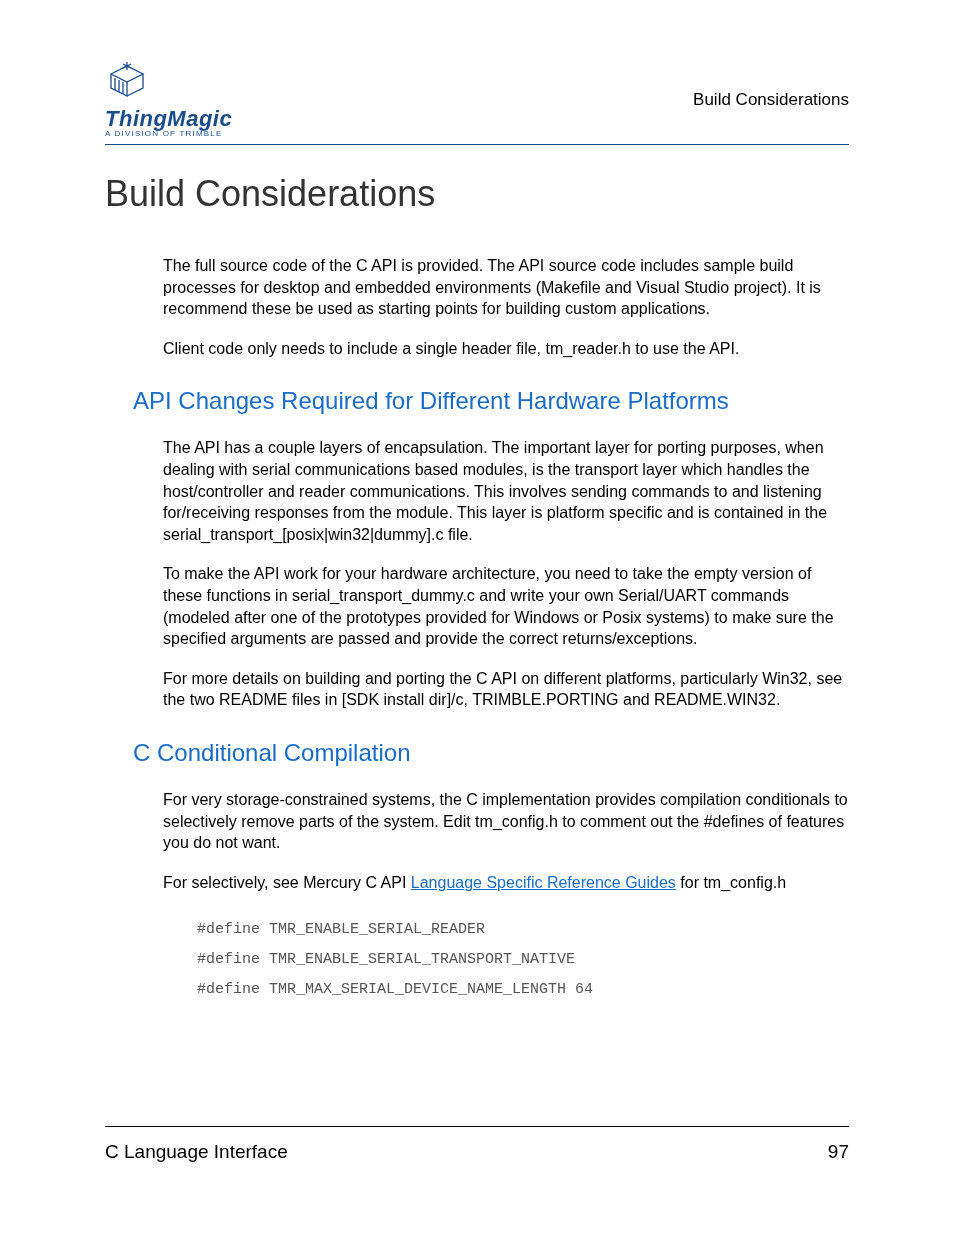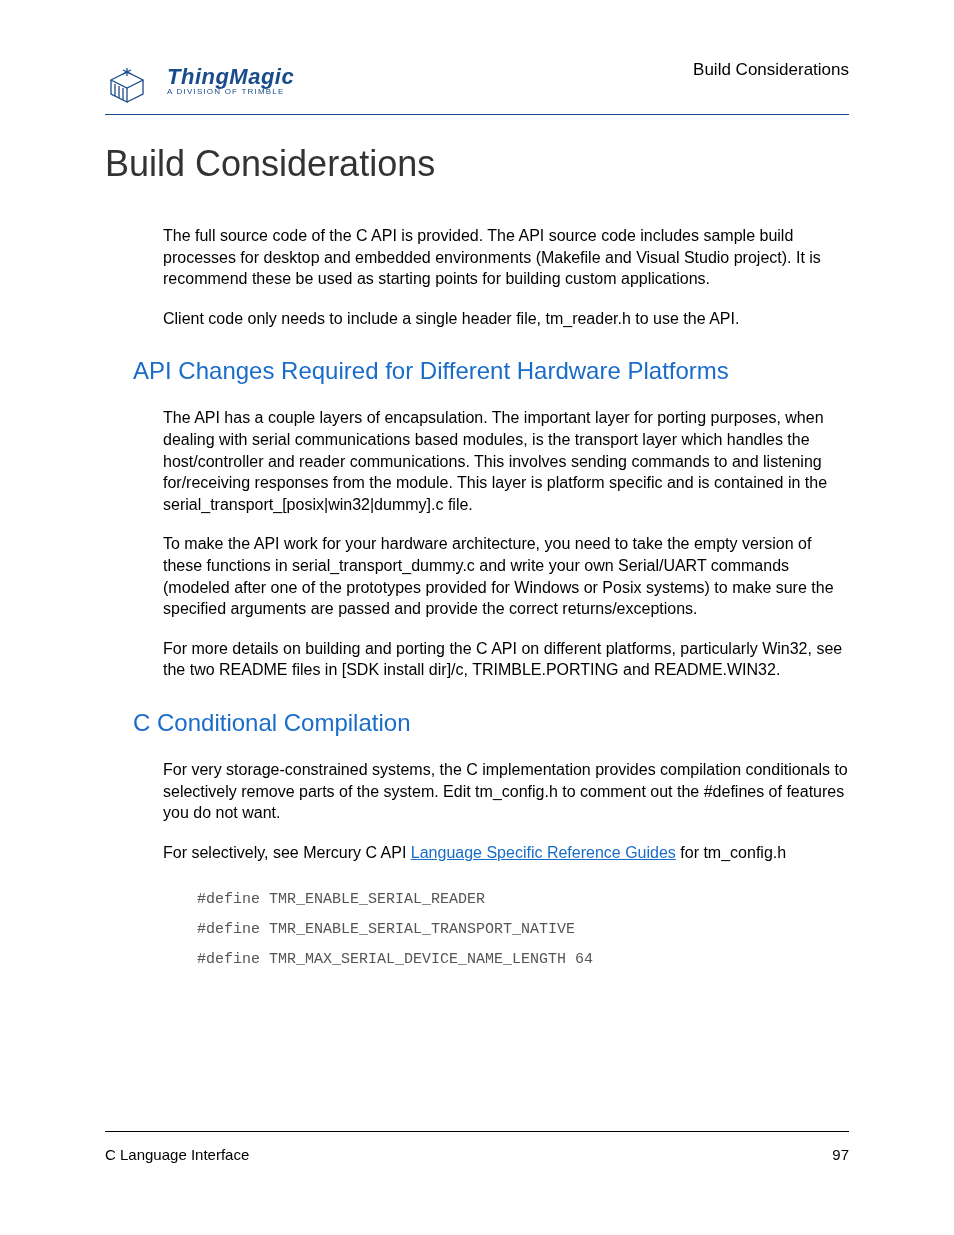--- a/index.html
+++ b/index.html
@@ -18,21 +18,22 @@
     display: flex;
     justify-content: space-between;
     align-items: flex-end;
     border-bottom: 1px solid #1a4c8c;
     padding-bottom: 6px;
     margin-bottom: 28px;
   }
   .logo {
     display: flex;
     align-items: flex-start;
-    gap: 18px;
+    gap: 6px;
+    flex-direction: column;
   }
   .logo-mark svg { display: block; }
   .logo-text { display: flex; flex-direction: column; line-height: 1; }
   .logo-main {
     font-style: italic;
     font-weight: bold;
     font-size: 22px;
     color: #1a4c8c;
     letter-spacing: 0.5px;
   }
@@ -82,21 +83,21 @@
   }
   .footer {
     position: absolute;
     bottom: 72px;
     left: 105px;
     right: 105px;
     border-top: 1px solid #000;
     padding-top: 14px;
     display: flex;
     justify-content: space-between;
-    font-size: 15px;
+    font-size: 19px;
   }
 </style>
 </head>
 <body>
 
 <div class="page">
   <div class="header-row">
     <div class="logo">
       <span class="logo-mark">
         <svg width="44" height="42" viewBox="0 0 44 42">

